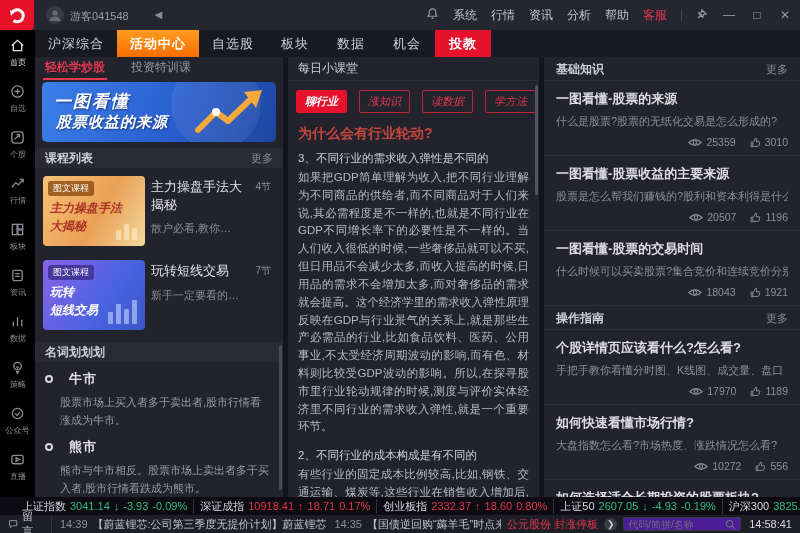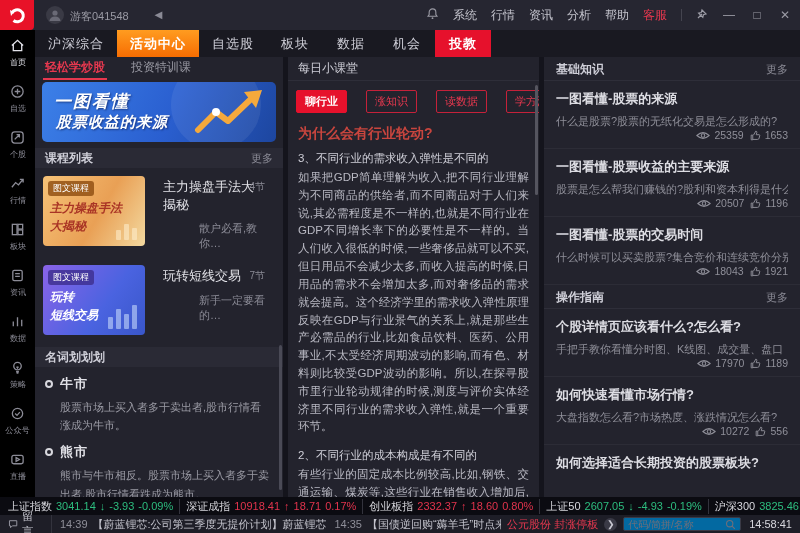--- a/index.html
+++ b/index.html
@@ -61,74 +61,74 @@
     border-radius:50%; background:rgba(255,255,255,.07); }
   .banner-l1 { position:absolute; left:12px; top:8px; font-size:17px; font-weight:bold; color:#fff;
     font-style:italic; letter-spacing:2px; text-shadow:1px 1px 2px rgba(0,0,40,.5); }
   .banner-l2 { position:absolute; left:14px; top:31px; font-size:15px; font-weight:bold; color:#fff;
     font-style:italic; letter-spacing:1px; text-shadow:1px 1px 2px rgba(0,0,40,.5); }
   .banner-arrow { position:absolute; right:8px; top:4px; }
   .sec-head { height:20px; margin-top:6px; padding:0 10px; display:flex; align-items:center;
     justify-content:space-between; background:#2a2a35; }
   .sec-title { font-size:12px; color:#cfcfd8; font-weight:bold; }
   .sec-more { font-size:11px; color:#8b8b96; }
-  .course { display:flex; gap:18px; padding:8px 16px 6px 8px; }
+  .course { display:flex; gap:6px; padding:8px 10px 6px 8px; }
   .cover { width:102px; height:70px; border-radius:4px; position:relative; overflow:hidden; flex:none; }
   .cover.gold { background:linear-gradient(120deg,#f6c277 0%,#e9a055 55%,#f3d9a0 100%); }
   .cover.purple { background:linear-gradient(125deg,#8a63e8 0%,#4a63e0 60%,#3956c9 100%); }
   .cover-tag { position:absolute; left:5px; top:5px; font-size:9px; color:#fff; padding:1px 5px;
     border-radius:3px; }
   .gold .cover-tag { background:rgba(140,75,15,.8); }
   .purple .cover-tag { background:rgba(60,45,140,.8); }
   .cover-t1 { position:absolute; left:7px; top:24px; font-size:12px; font-weight:bold;
     font-style:italic; }
   .cover-t2 { position:absolute; left:7px; top:42px; font-size:12px; font-weight:bold;
     font-style:italic; }
   .gold .cover-t1, .gold .cover-t2 { color:#a93425; }
   .purple .cover-t1, .purple .cover-t2 { color:#fff; }
   .cover-bars { position:absolute; right:8px; bottom:6px; display:flex; gap:3px; align-items:flex-end; opacity:.55; }
   .cover-bars i { width:5px; background:#cfe2ff; display:block; border-radius:1px; }
   .gold .cover-bars i { background:#fff0d0; }
   .course-info { flex:1; position:relative; padding-top:2px; }
   .course-title { font-size:13px; color:#e2e2e8; line-height:1.35; width:96px; }
   .course-ep { position:absolute; right:2px; top:4px; font-size:10px; color:#8b8b96; }
-  .course-desc { margin-top:8px; font-size:11px; color:#8b8b96;margin-left:36px; }
+  .course-desc { margin-top:8px; font-size:11px; color:#8b8b96; }
   .glossary { padding:8px 12px 0 10px; }
   .term { margin-bottom:9px; }
-  .term-head { display:flex; align-items:center; gap:7px; }
+  .term-head { display:flex; align-items:center; gap:16px; }
   .term-bullet { width:8px; height:8px; border:2px solid #d8d8de; border-radius:50%; flex:none; }
   .term-name { font-size:13px; color:#e0e0e6; font-weight:bold; letter-spacing:1px; }
   .term-desc { margin:5px 0 0 15px; font-size:11px; color:#9a9aa4; line-height:1.65; }
   .scrollthumb { position:absolute; width:3px; border-radius:2px; background:#4a4a56; }
 
   
   .mid-head { height:24px; display:flex; align-items:center; padding-left:10px; font-size:12px;
     color:#cfcfd8; border-bottom:1px solid #2e2e39; }
-  .pill-row { display:flex; gap:19px; padding:9px 8px 4px 8px; }
+  .pill-row { display:flex; gap:12px; padding:9px 8px 4px 8px;font-style:italic; }
   .pill { font-size:11px; color:#e8384f; border:1px solid #c5213a; border-radius:2px;
     padding:3px 8px; white-space:nowrap; }
   .pill.active { background:#e6112c; color:#fff; border-color:#e6112c; font-weight:bold; }
   .article { padding:8px 10px 0 10px; }
   .article-title { font-size:14px; font-weight:bold; color:#c8453e; margin-bottom:8px; }
   .sec-h { font-size:11.5px; color:#cfcfd8; margin:6px 0 3px 0; }
   .sec-b { font-size:11.5px; color:#b9b9c3; line-height:1.55; text-align:justify; }
 
   
   .r-sec-head { height:22px; display:flex; align-items:center; justify-content:space-between;
     padding:0 12px 0 12px; border-bottom:1px solid #2e2e39; margin-top:2px; }
   .r-item { padding:9px 12px 7px 12px; border-bottom:1px solid #2c2c36; }
   .r-title { font-size:13px; font-weight:bold; color:#dddde3; }
   .r-desc { font-size:11px; color:#8f8f99; margin-top:6px; white-space:nowrap; overflow:hidden; }
-  .r-stats { display:flex; justify-content:flex-end; align-items:center; gap:6px; }
+  .r-stats { display:flex; justify-content:flex-end; align-items:center; gap:14px; margin-top:7px; }
   .r-stat { display:flex; align-items:center; gap:4px; font-size:10.5px; color:#8f8f99; }
   .r-stat svg { stroke:#8f8f99; fill:none; stroke-width:1.2; }
 
   
   .ticker { position:absolute; left:0; bottom:18px; width:800px; height:18px; background:#0b0b11;
-    display:flex; align-items:center; padding-left:2px; overflow:hidden; }
+    display:flex; align-items:center; padding-left:16px; overflow:hidden; }
   .tk { display:flex; align-items:center; gap:4px; padding:0 6px; border-left:1px solid #33333d;
     white-space:nowrap; }
   .tk:first-child { border-left:none; }
   .tk-name { font-size:11px; color:#d8d8de; }
   .tk span.num { font-size:11px; }
   .tk.down span.num { color:#2dbd7f; }
   .tk.up span.num { color:#e2344d; }
 
   
   .bottombar { position:absolute; left:0; bottom:0; width:800px; height:18px; background:#1e1e27;
@@ -136,21 +136,21 @@
   .bb-msgbtn { display:flex; align-items:center; gap:4px; padding:0 10px 0 8px; height:100%;
     border-right:1px solid #33333d; }
   .bb-msgbtn svg { stroke:#9a9aa4; fill:none; stroke-width:1.3; }
   .bb-msgbtn span { font-size:11px; color:#c3c3cc; }
   .bb-msg { display:flex; align-items:center; gap:5px; padding:0 8px; white-space:nowrap; overflow:hidden; }
   .bb-time { font-size:11px; color:#8f8f99; }
   .bb-text { font-size:11px; color:#c3c3cc; }
   .bb-alert { font-size:11px; color:#e8384f; padding:0 6px; white-space:nowrap; }
   .bb-chev { width:13px; height:13px; border-radius:50%; background:#3a3a46; color:#c9c9d2;
     font-size:9px; display:flex; align-items:center; justify-content:center; flex:none; }
-  .bb-search { margin-left:6px; width:118px; height:14px; background:#0369a1; border:1px solid #3a3a46;
+  .bb-search { margin-left:6px; width:118px; height:14px; background:#4c1d95; border:1px solid #3a3a46;
     border-radius:2px; display:flex; align-items:center; padding:0 4px; flex:none; }
   .bb-search input { flex:1; background:transparent; border:none; outline:none; font-size:10px;
     color:#c3c3cc; width:90px; font-family:"Liberation Sans",sans-serif; }
   .bb-search input::placeholder { color:#6f6f7a; }
   .bb-clock { font-size:11px; color:#d8d8de; padding:0 8px 0 8px; margin-left:auto; }
 </style>
 </head>
 <body>
 
 <div id="app">
@@ -362,21 +362,21 @@
               <span class="term-bullet"></span>
             <span class="term-name">牛市</span>
             </div>
           <div class="term-desc">股票市场上买入者多于卖出者,股市行情看涨成为牛市。</div>
         </div>
         <div class="term">
           <div class="term-head">
               <span class="term-bullet"></span>
             <span class="term-name">熊市</span>
             </div>
-          <div class="term-desc">熊市与牛市相反。股票市场上买入者多于卖出者,股市行情看跌成为熊市。</div>
+          <div class="term-desc">熊市与牛市相反。股票市场上卖出者多于买入者,股市行情看跌成为熊市。</div>
         </div>
 
       </div>
       <div class="scrollthumb" style="right:1px; top:288px; height:145px;"></div>
     </div>
 
     <div class="vdiv"></div>
 
     <div class="col mid">
       <div class="mid-head">每日小课堂</div>
@@ -414,21 +414,21 @@
               <svg width="14" height="9" viewBox="0 0 16 10">
                 <path d="M1 5 Q8 -1.5 15 5 Q8 11.5 1 5 z"></path>
                 <circle cx="8" cy="5" r="2"></circle>
               </svg>
               <span>25359</span>
             </span>
           <span class="r-stat">
               <svg width="11" height="11" viewBox="0 0 14 14">
                 <path d="M1.5 6.5 h2 v6 h-2 z M3.5 12 h6 q1.8 0 2.1-1.6 l.8-3.4 q.2-1-.9-1 h-3.6 l.8-2.8 q.3-1.6-1.3-1.8 l-3 5.2"></path>
               </svg>
-              <span>1653</span>
+              <span>3010</span>
             </span>
         </div>
       </div>
       <div class="r-item">
         <div class="r-title">一图看懂-股票收益的主要来源</div>
         <div class="r-desc">股票是怎么帮我们赚钱的?股利和资本利得是什么?</div>
         <div class="r-stats">
           <span class="r-stat">
               <svg width="14" height="9" viewBox="0 0 16 10">
                 <path d="M1 5 Q8 -1.5 15 5 Q8 11.5 1 5 z"></path>

